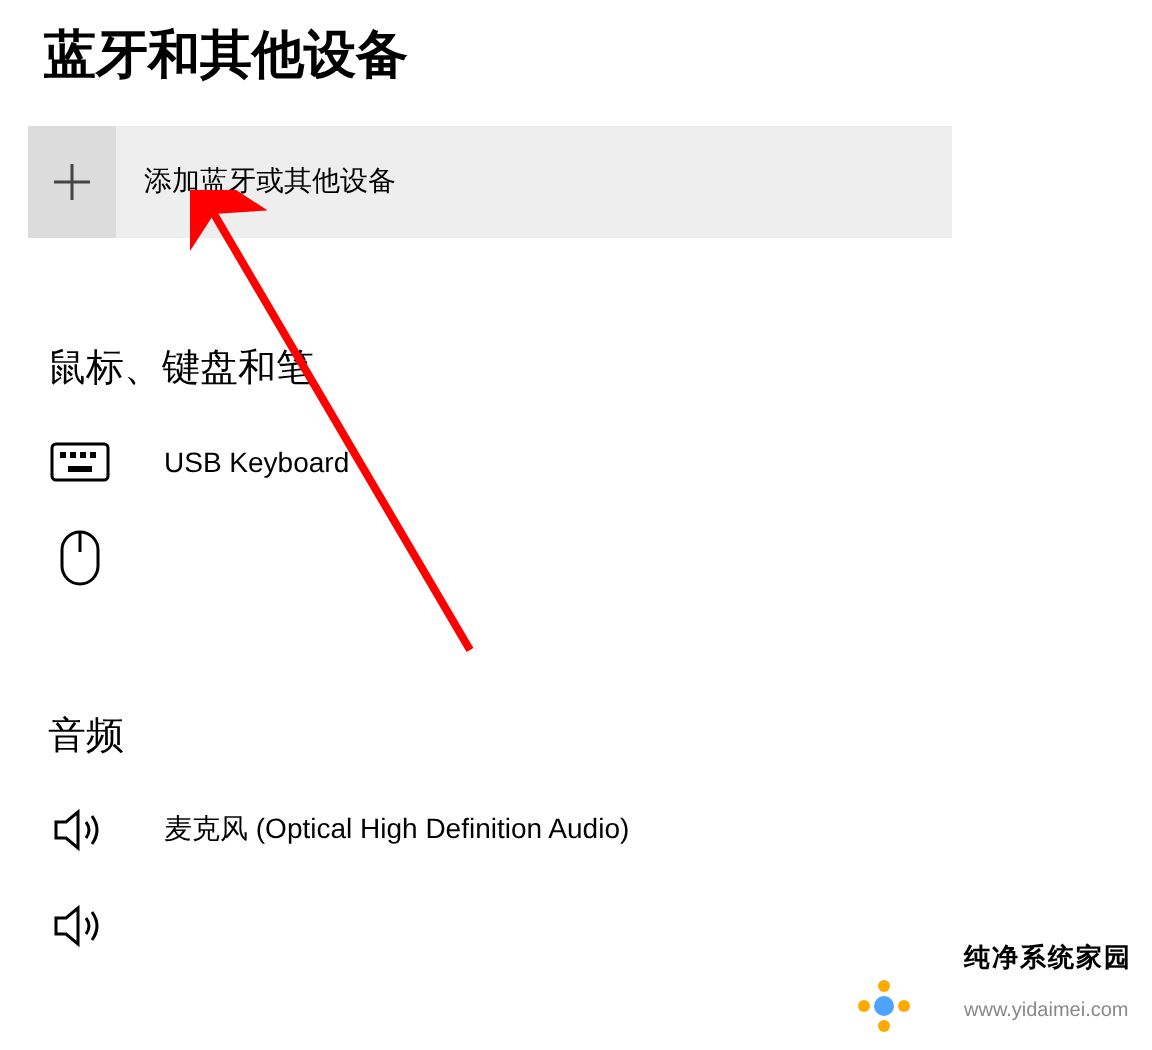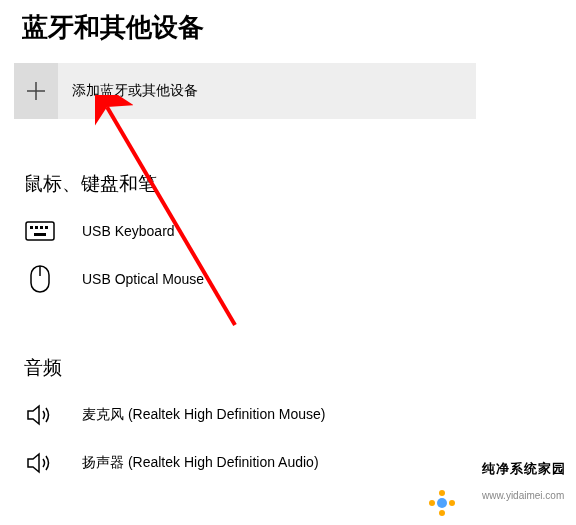--- a/index.html
+++ b/index.html
@@ -74,21 +74,21 @@
     }
     .watermark-logo {
       position: absolute;
       bottom: 8px;
       right: 120px;
       width: 28px;
       height: 28px;
     }
     .watermark-text {
       position: absolute;
-      bottom: 24px;
+      bottom: 14px;
       right: 10px;
       text-align: left;
     }
     .watermark-title {
       font-size: 13px;
       font-weight: 700;
       color: #000;
       letter-spacing: 1px;
     }
     .watermark-url {
@@ -128,45 +128,43 @@
   <span class="device-label">USB Keyboard</span>
 </div>
 
 <div class="device-row">
   <span class="device-icon">
     <svg width="22" height="30" viewBox="0 0 22 30">
       <rect x="2" y="2" width="18" height="26" rx="9" fill="none" stroke="#000" stroke-width="1.5"></rect>
       <line x1="11" y1="2" x2="11" y2="12" stroke="#000" stroke-width="1.5"></line>
     </svg>
   </span>
-  <span class="device-label">USB Optical Mouse</span>
 </div>
 
 <h2 class="section-heading">音频</h2>
 
 <div class="device-row">
   <span class="device-icon">
     <svg width="28" height="24" viewBox="0 0 28 24">
       <path d="M2 8 L7 8 L13 3 L13 21 L7 16 L2 16 Z" fill="none" stroke="#000" stroke-width="1.5"></path>
       <path d="M17 8 Q20 12 17 16" fill="none" stroke="#000" stroke-width="1.5"></path>
       <path d="M20 5 Q25 12 20 19" fill="none" stroke="#000" stroke-width="1.5"></path>
     </svg>
   </span>
-  <span class="device-label">麦克风 (Realtek High Definition Mouse)</span>
+  <span class="device-label">麦克风 (Optical High Definition Audio)</span>
 </div>
 
 <div class="device-row">
   <span class="device-icon">
     <svg width="28" height="24" viewBox="0 0 28 24">
       <path d="M2 8 L7 8 L13 3 L13 21 L7 16 L2 16 Z" fill="none" stroke="#000" stroke-width="1.5"></path>
       <path d="M17 8 Q20 12 17 16" fill="none" stroke="#000" stroke-width="1.5"></path>
       <path d="M20 5 Q25 12 20 19" fill="none" stroke="#000" stroke-width="1.5"></path>
     </svg>
   </span>
-  <span class="device-label">扬声器 (Realtek High Definition Audio)</span>
 </div>
 
 <h2 class="section-heading">其他设备</h2>
 
 <svg class="annotation-arrow" width="170" height="250">
   <defs>
     <marker id="arrowhead" markerWidth="12" markerHeight="12" refX="3" refY="6" orient="auto">
       <path d="M0,0 L12,6 L0,12 L3,6 Z" fill="#ff0000"></path>
     </marker>
   </defs>

